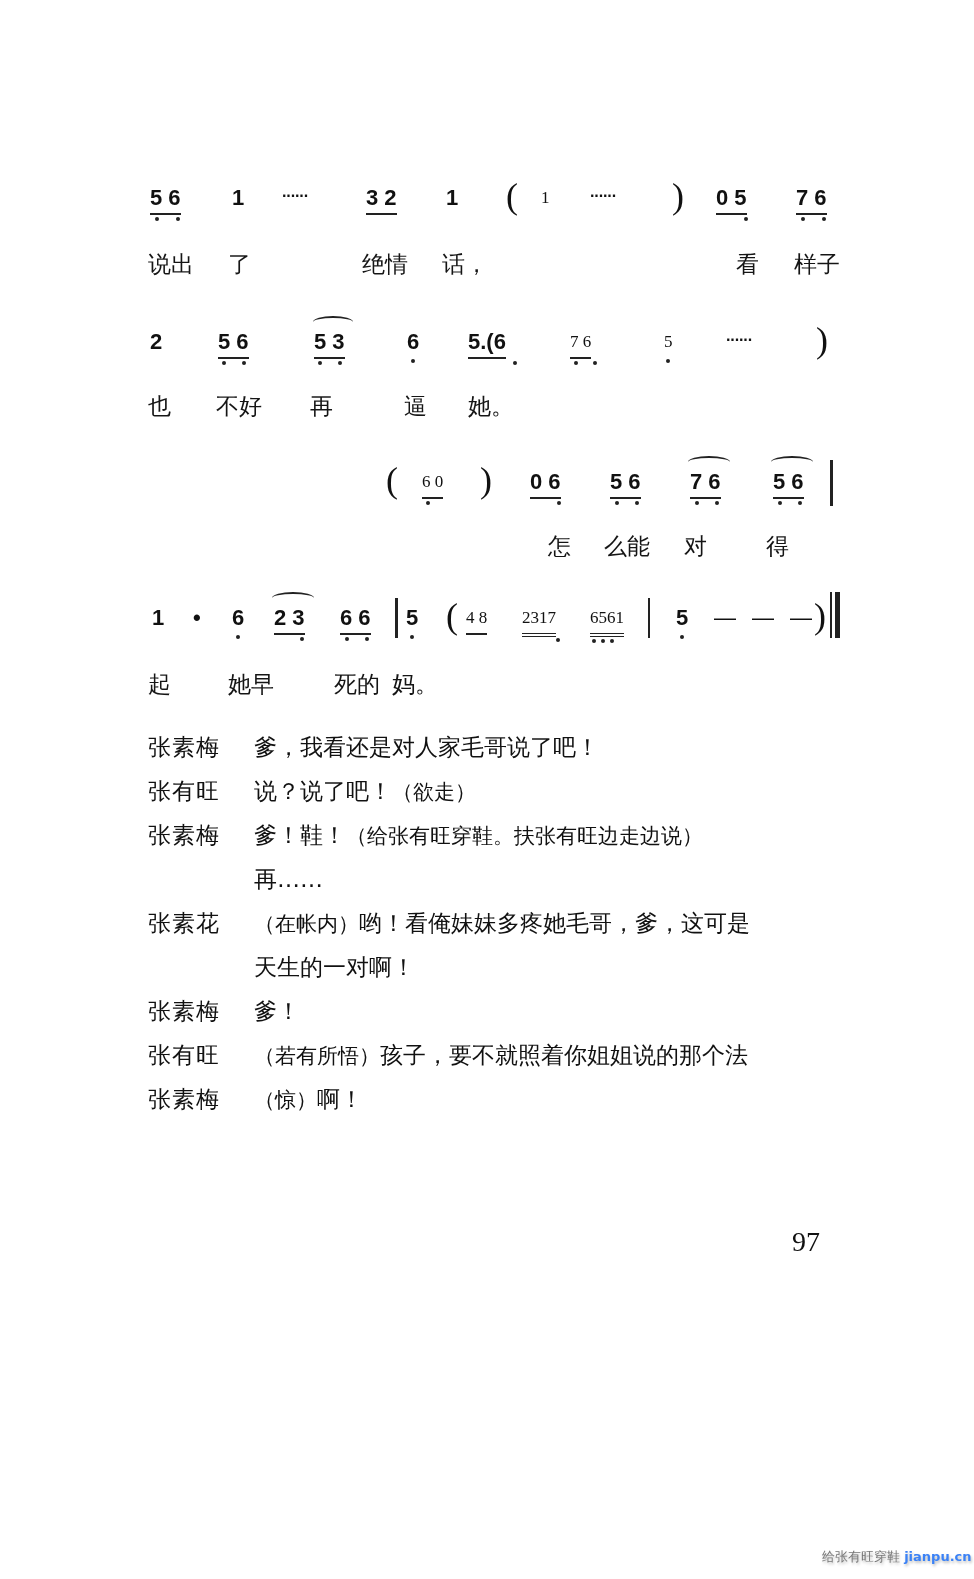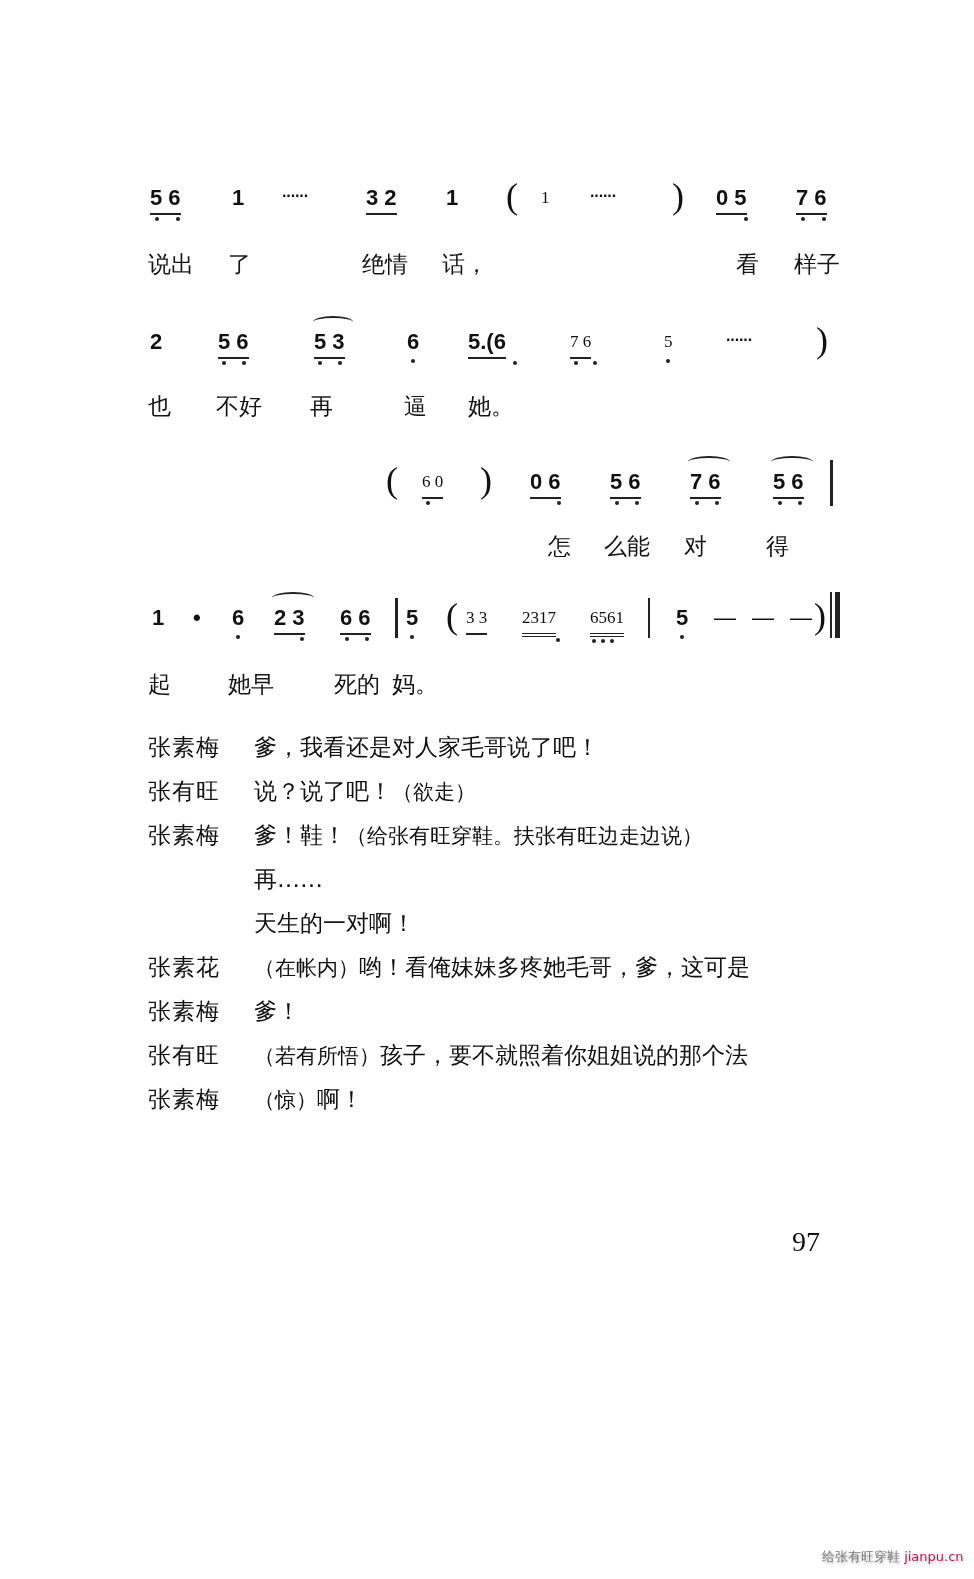--- a/index.html
+++ b/index.html
@@ -32,21 +32,21 @@
   .dline { position: relative; height: 44px; }
   .speaker { position: absolute; left: 0; top: 0; width: 100px; font-family: "DejaVu Sans", sans-serif;
              font-size: 23px; line-height: 34px; letter-spacing: 1px; }
   .speech { position: absolute; left: 106px; top: 0; font-family: "DejaVu Sans", sans-serif;
             font-size: 23px; line-height: 34px; white-space: nowrap; }
   .speech .stage { font-family: "DejaVu Serif", serif; font-size: 21px; }
 
   .pagenum { position: absolute; left: 792px; top: 1226px; font-family: "Liberation Serif", serif; font-size: 28px; }
   .watermark { position: absolute; left: 822px; top: 1548px; font-size: 13px; color: #777;
                font-family: "DejaVu Sans", sans-serif; white-space: nowrap; text-shadow: 1px 2px 3px #bbb; }
-  .watermark .url { color: #be185d; }
+  .watermark .url { color: #3b82f6; font-weight: bold; }
 </style>
 </head>
 <body>
 
 <div class="page">
 
   <div class="nrow" style="top:184px">
     <span class="tok ul1" style="left:150px">5 6</span>
     <span class="dot-below" style="left:155px;top:33px"></span>
     <span class="dot-below" style="left:176px;top:33px"></span>
@@ -137,21 +137,21 @@
     <span class="slur" style="left:272px;top:-12px;width:42px"></span>
     <span class="tok ul1" style="left:274px">2 3</span>
     <span class="dot-below" style="left:300px;top:33px"></span>
     <span class="tok ul1" style="left:340px">6 6</span>
     <span class="dot-below" style="left:345px;top:33px"></span>
     <span class="dot-below" style="left:365px;top:33px"></span>
     <span class="barline" style="left:395px;top:-6px;height:40px"></span>
     <span class="tok" style="left:406px">5</span>
     <span class="dot-below" style="left:410px;top:31px"></span>
     <span class="tok paren" style="left:446px">(</span>
-    <span class="tok light ul1" style="left:466px">3 3</span>
+    <span class="tok light ul1" style="left:466px">4 8</span>
     <span class="tok light ul2" style="left:522px">2317</span>
     <span class="dot-below" style="left:556px;top:34px"></span>
     <span class="tok light ul2" style="left:590px">6561</span>
     <span class="dot-below" style="left:592px;top:35px"></span>
     <span class="dot-below" style="left:601px;top:35px"></span>
     <span class="dot-below" style="left:610px;top:35px"></span>
     <span class="barline thin" style="left:648px;top:-6px;height:40px"></span>
     <span class="tok" style="left:676px">5</span>
     <span class="dot-below" style="left:680px;top:31px"></span>
     <span class="tok dash" style="left:714px">—</span>
@@ -178,25 +178,25 @@
       <span class="speech"><span>说？说了吧！</span><span class="stage">（欲走）</span></span>
     </div>
     <div class="dline">
       <span class="speaker">张素梅</span>
       <span class="speech"><span>爹！鞋！</span><span class="stage">（给张有旺穿鞋。扶张有旺边走边说）</span></span>
     </div>
     <div class="dline">
       <span class="speech"><span>再……</span></span>
     </div>
     <div class="dline">
-      <span class="speech"><span>天生的一对啊！</span></span>
-    </div>
-    <div class="dline">
       <span class="speaker">张素花</span>
       <span class="speech"><span class="stage">（在帐内）</span><span>哟！看俺妹妹多疼她毛哥，爹，这可是</span></span>
+    </div>
+    <div class="dline">
+      <span class="speech"><span>天生的一对啊！</span></span>
     </div>
     <div class="dline">
       <span class="speaker">张素梅</span>
       <span class="speech"><span>爹！</span></span>
     </div>
     <div class="dline">
       <span class="speaker">张有旺</span>
       <span class="speech"><span class="stage">（若有所悟）</span><span>孩子，要不就照着你姐姐说的那个法</span></span>
     </div>
     <div class="dline">

